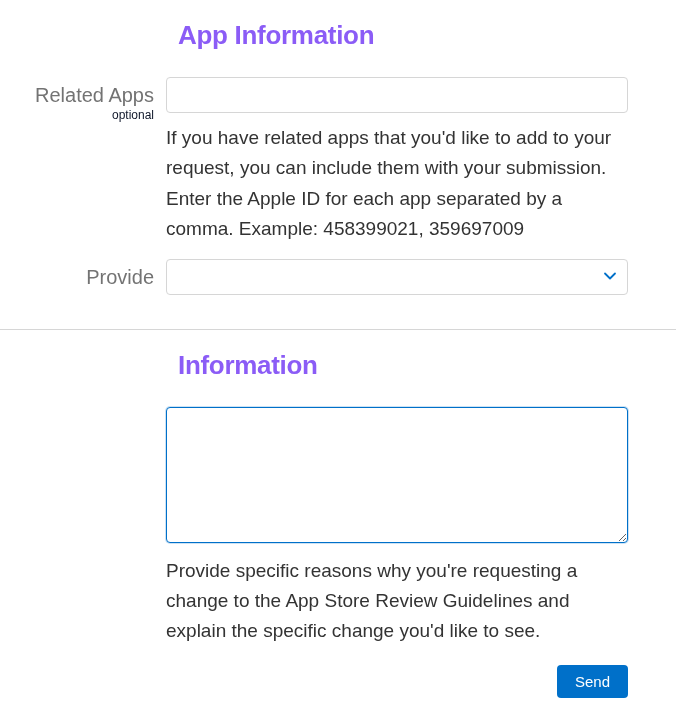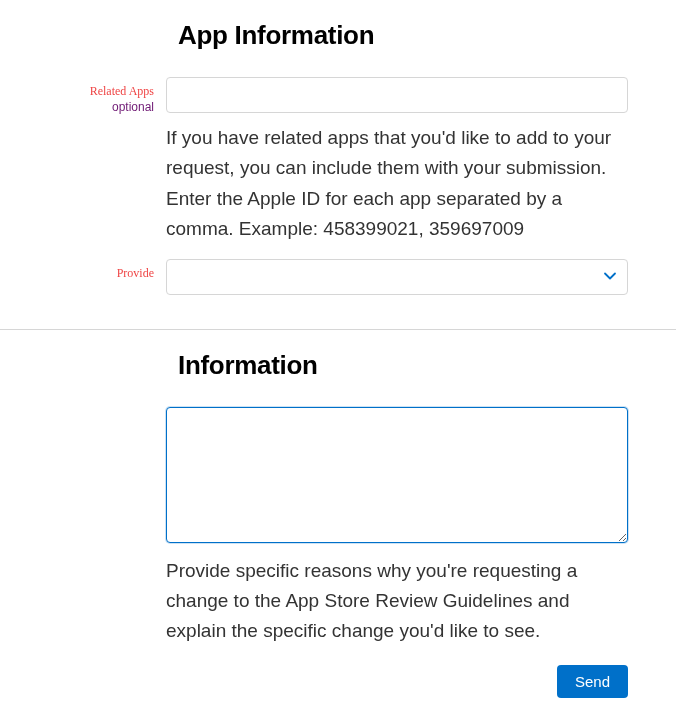--- a/index.html
+++ b/index.html
@@ -16,46 +16,45 @@
     }
     .section {
       padding: 20px 48px 20px 0;
     }
     .section-divider {
       border-top: 1px solid #d6d6d6;
     }
     h2 {
       font-size: 26px;
       font-weight: 700;
-      color: #000000;
+      color: #8b5cf6;
       margin-left: 178px;
       margin-bottom: 26px;
       letter-spacing: -0.3px;
     }
     .form-row {
       display: flex;
       align-items: flex-start;
       margin-bottom: 14px;
     }
     .label-col {
       width: 166px;
       flex-shrink: 0;
       text-align: right;
       padding-right: 12px;
       padding-top: 7px;
     }
     .label-col .label {
-      font-size: 12px;
-      color: #ef4444;
+      font-size: 20px;
+      color: #737373;
       display: block;
-      font-family: Liberation Serif, serif;
     }
     .label-col .sublabel {
       font-size: 12px;
-      color: #701a75;
+      color: #0f172a;
       display: block;
       margin-top: 1px;
     }
     .field-col {
       flex: 1;
       min-width: 0;
     }
     input[type="text"] {
       width: 100%;
       height: 36px;

